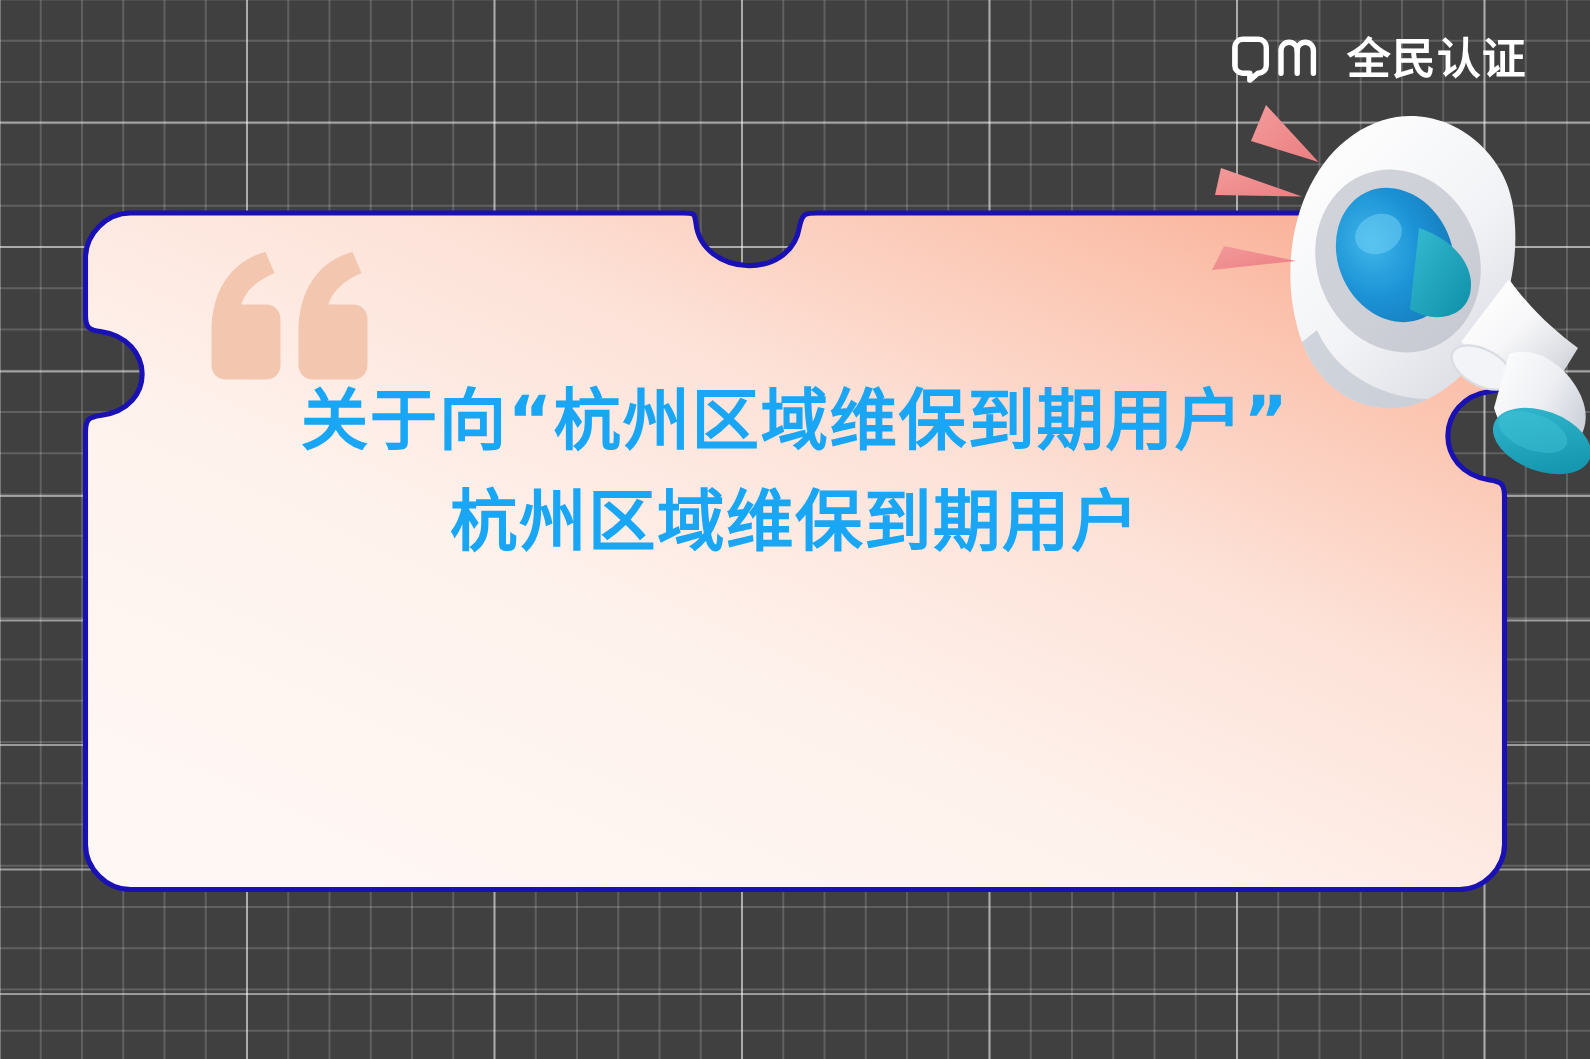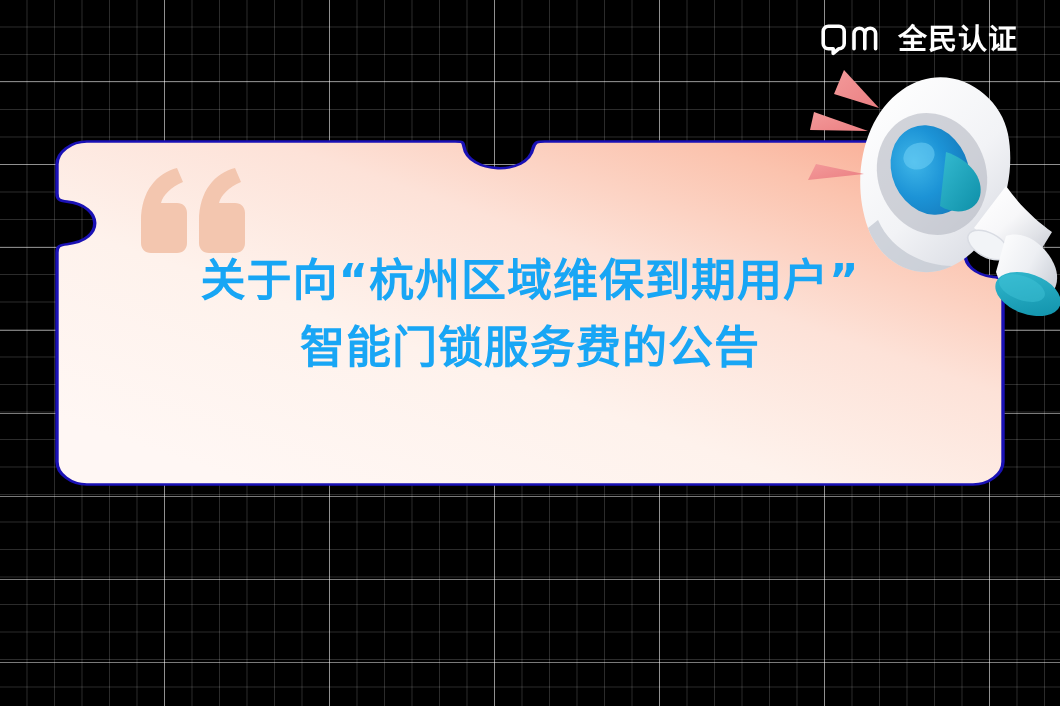--- a/index.html
+++ b/index.html
@@ -4,21 +4,21 @@
 <title>公告</title>
 <style>
   html,body{margin:0;padding:0;}
   body{
     width:1060px;height:706px;overflow:hidden;
     font-family:"Liberation Sans","DejaVu Sans",sans-serif;
     background:#08AFFB;
   }
   .stage{
     position:relative;width:1060px;height:706px;overflow:hidden;
-    background:#000000;
+    background:#404040;
   }
 
   
   .grid-minor,.grid-major{position:absolute;inset:0;pointer-events:none;}
   .grid-minor{
     background-image:
       linear-gradient(to right, rgba(255,255,255,.17) 1px, transparent 1px),
       linear-gradient(to bottom, rgba(255,255,255,.17) 1px, transparent 1px);
     background-size:27.5px 27.5px;
     background-position:-1px -1px;
@@ -38,21 +38,21 @@
   }
   .logo-mark{width:66px;height:34px;display:block;}
   .logo-text{
     font-size:29px;font-weight:700;color:#ffffff;letter-spacing:1px;
     line-height:1;white-space:nowrap;
     font-family:"DejaVu Sans","Liberation Sans",sans-serif;
   }
 
   
   .card-wrap{
-    position:absolute;left:55px;top:140px;width:950px;height:346px;z-index:20;
+    position:absolute;left:55px;top:140px;width:950px;height:455px;z-index:20;
   }
   .card-svg{position:absolute;inset:0;width:100%;height:100%;display:block;}
 
   .card-content{
     position:absolute;inset:0;z-index:22;
   }
 
   .quote-mark{
     position:absolute;left:78px;top:25px;
     width:120px;height:90px;
@@ -138,21 +138,21 @@
 
       <svg class="quote-mark" viewBox="0 0 120 90">
         <g fill="#F3C6AF">
           <path d="M8 56 C8 26 24 8 44 3 L50 17 C38 22 30 30 28 38 L44 38 C50 38 54 42 54 48 L54 78 C54 84 50 88 44 88 L18 88 C12 88 8 84 8 78 Z"></path>
           <path d="M66 56 C66 26 82 8 102 3 L108 17 C96 22 88 30 86 38 L102 38 C108 38 112 42 112 48 L112 78 C112 84 108 88 102 88 L76 88 C70 88 66 84 66 78 Z"></path>
         </g>
       </svg>
 
       <div class="headline">
         <span class="ln">关于向“杭州区域维保到期用户”</span>
-        <span class="ln">智能门锁服务费的公告</span>
+        <span class="ln">杭州区域维保到期用户</span>
       </div>
     </div>
   </div>
 
   <svg class="shards" viewBox="0 0 120 140">
     <defs>
       <linearGradient id="sh1" x1="0" y1="0" x2="1" y2="1">
         <stop offset="0" stop-color="#F39A9A"></stop>
           <stop offset="1" stop-color="#EB7F82"></stop>
       </linearGradient>

